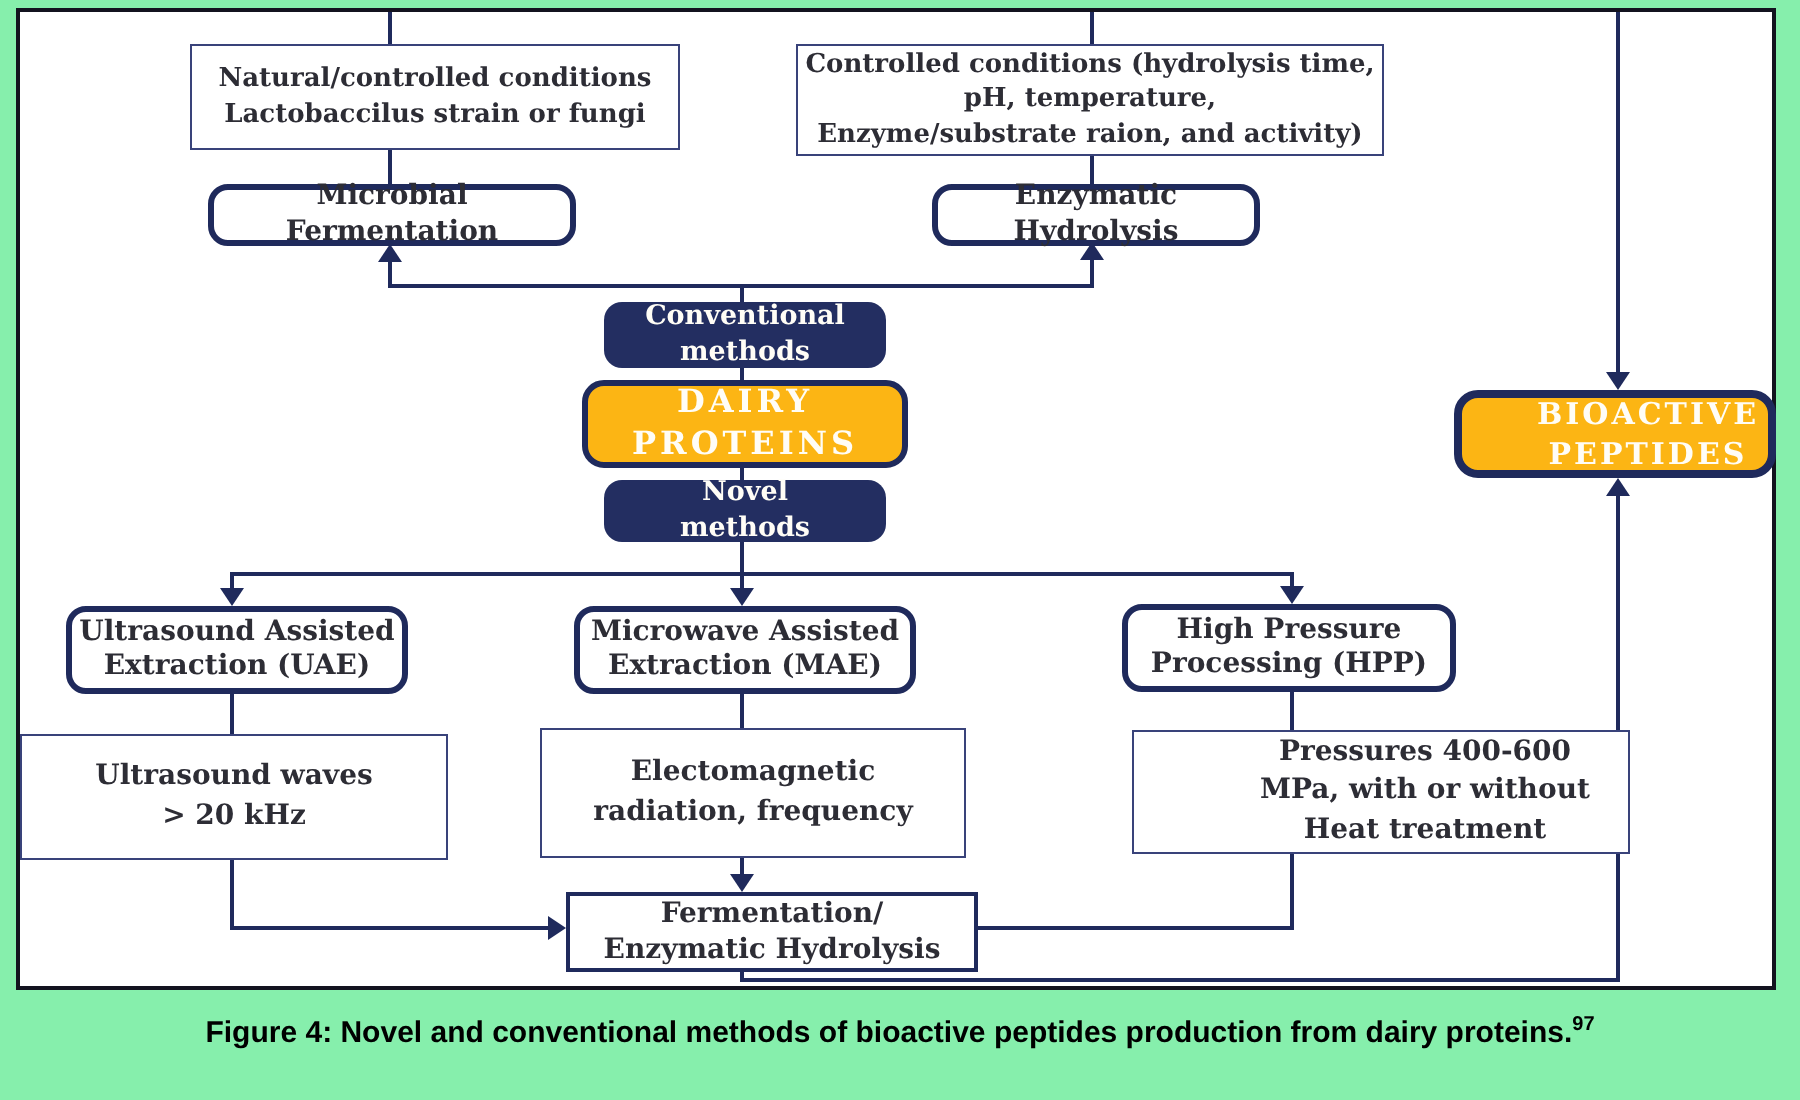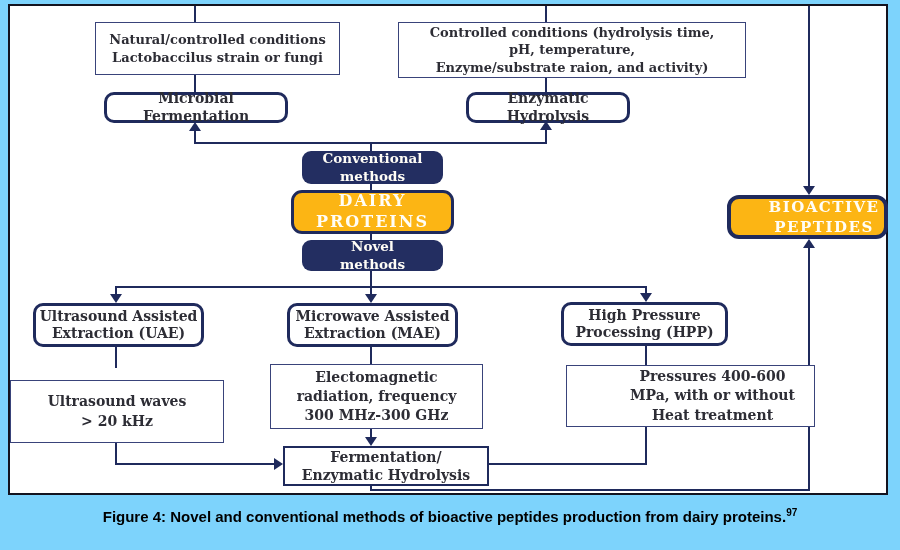--- a/index.html
+++ b/index.html
@@ -5,21 +5,21 @@
   :root{
     --navy:#1f2a5c;
     --navy_fill:#232e61;
     --amber:#fcb514;
     --ink:#2d2d35;
     --frame:#13131f;
     --white_text:#fffdf6;
   }
   html,body{margin:0;padding:0;background:#ffffff;}
   .stage{
-    position:relative;width:900px;height:550px;background:#7dd3fc;overflow:hidden;
+    position:relative;width:900px;height:550px;background:#86efac;overflow:hidden;
     font-family:"DejaVu Serif",serif;
   }
   .frame{
     position:absolute;left:8px;top:4px;width:880px;height:491px;
     border:2px solid var(--frame,#13131f);box-sizing:border-box;background:#fff;
   }
   .ln{position:absolute;background:var(--navy,#1f2a5c);}
   .box{
     position:absolute;box-sizing:border-box;display:flex;flex-direction:column;
     align-items:center;justify-content:center;text-align:center;
@@ -87,21 +87,21 @@
   <div class="ar ar-down" style="left:365px;top:294px;"></div>
   <div class="ar ar-down" style="left:640px;top:293px;"></div>
   <div class="ar ar-right" style="left:274px;top:458px;"></div>
   <div class="ar ar-left" style="left:460px;top:458px;"></div>
   <div class="ar ar-down" style="left:365px;top:437px;"></div>
 
   <div class="box thin" style="left:95px;top:22px;width:245px;height:53px;">
     <span>Natural/controlled conditions</span>
     <span>Lactobaccilus strain or fungi</span>
   </div>
-  <div class="box thin" style="left:398px;top:22px;width:348px;height:56px;">
+  <div class="box thin" style="left:398px;top:22px;width:294px;height:56px;">
     <span>Controlled conditions (hydrolysis time,</span>
     <span>pH, temperature,</span>
     <span>Enzyme/substrate raion, and activity)</span>
   </div>
 
   <div class="box round" style="left:104px;top:92px;width:184px;height:31px;">
     <span>Microbial Fermentation</span>
   </div>
   <div class="box round" style="left:466px;top:92px;width:164px;height:31px;">
     <span>Enzymatic Hydrolysis</span>
@@ -131,28 +131,27 @@
   </div>
   <div class="box round" style="left:287px;top:303px;width:171px;height:44px;">
     <span>Microwave Assisted</span>
     <span>Extraction (MAE)</span>
   </div>
   <div class="box round" style="left:561px;top:302px;width:167px;height:44px;">
     <span>High Pressure</span>
     <span>Processing (HPP)</span>
   </div>
 
-  <div class="box detail" style="left:10px;top:367px;width:214px;height:63px;margin-top:13px;">
+  <div class="box detail" style="left:10px;top:367px;width:214px;height:63px;">
     <span>Ultrasound waves</span>
     <span>&gt; 20 kHz</span>
   </div>
   <div class="box detail" style="left:270px;top:364px;width:213px;height:65px;">
     <span>Electomagnetic</span>
     <span>radiation, frequency</span>
-    <span>300 MHz-300 GHz</span>
   </div>
   <div class="box detail" style="left:566px;top:365px;width:249px;height:62px;padding-left:44px;">
     <span>Pressures 400-600</span>
     <span>MPa, with or without</span>
     <span>Heat treatment</span>
   </div>
 
   <div class="box ferm" style="left:283px;top:446px;width:206px;height:40px;">
     <span>Fermentation/</span>
     <span>Enzymatic Hydrolysis</span>

